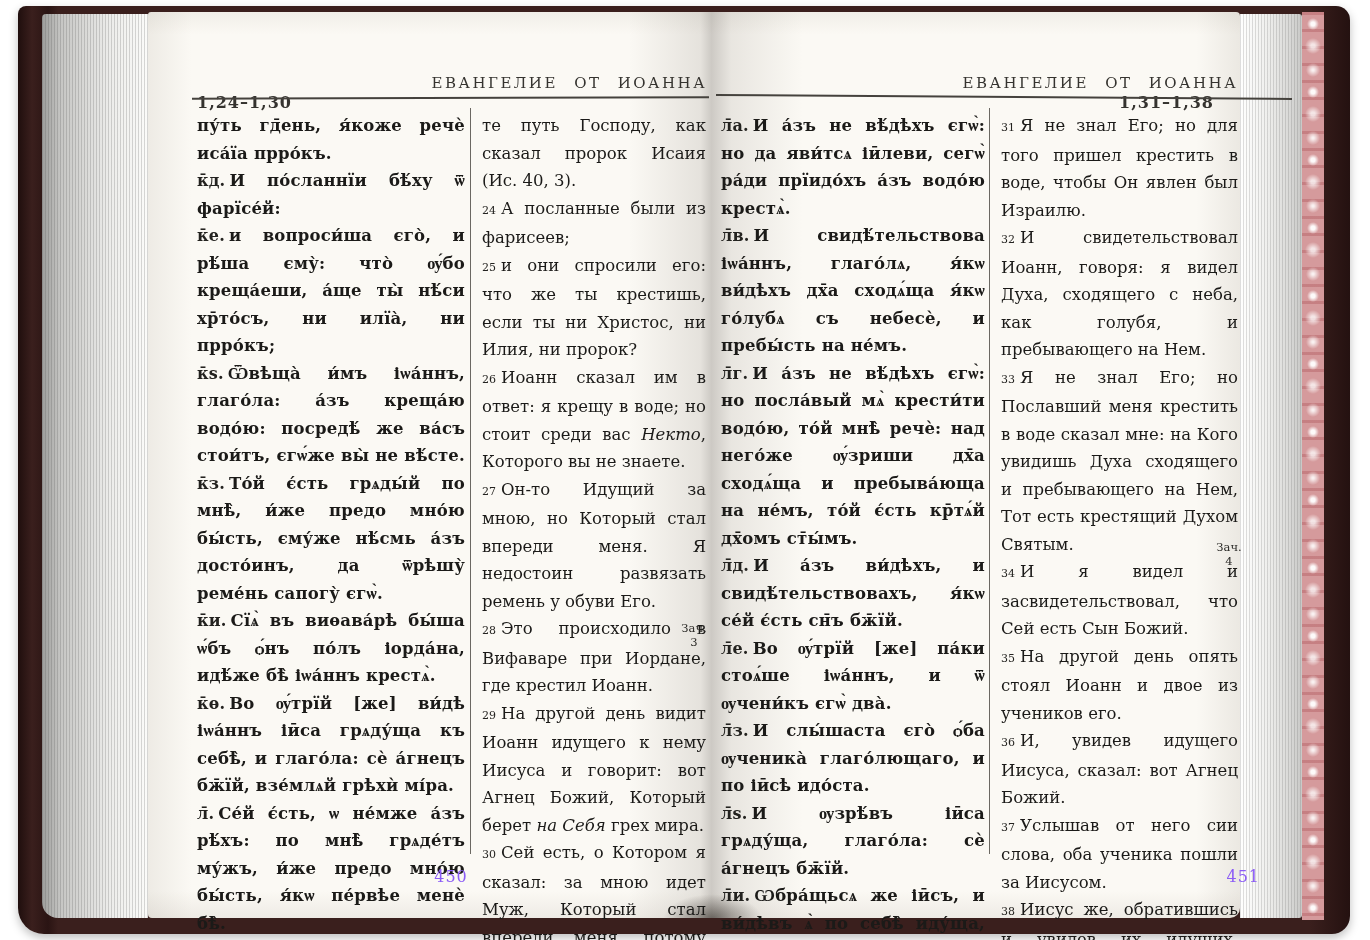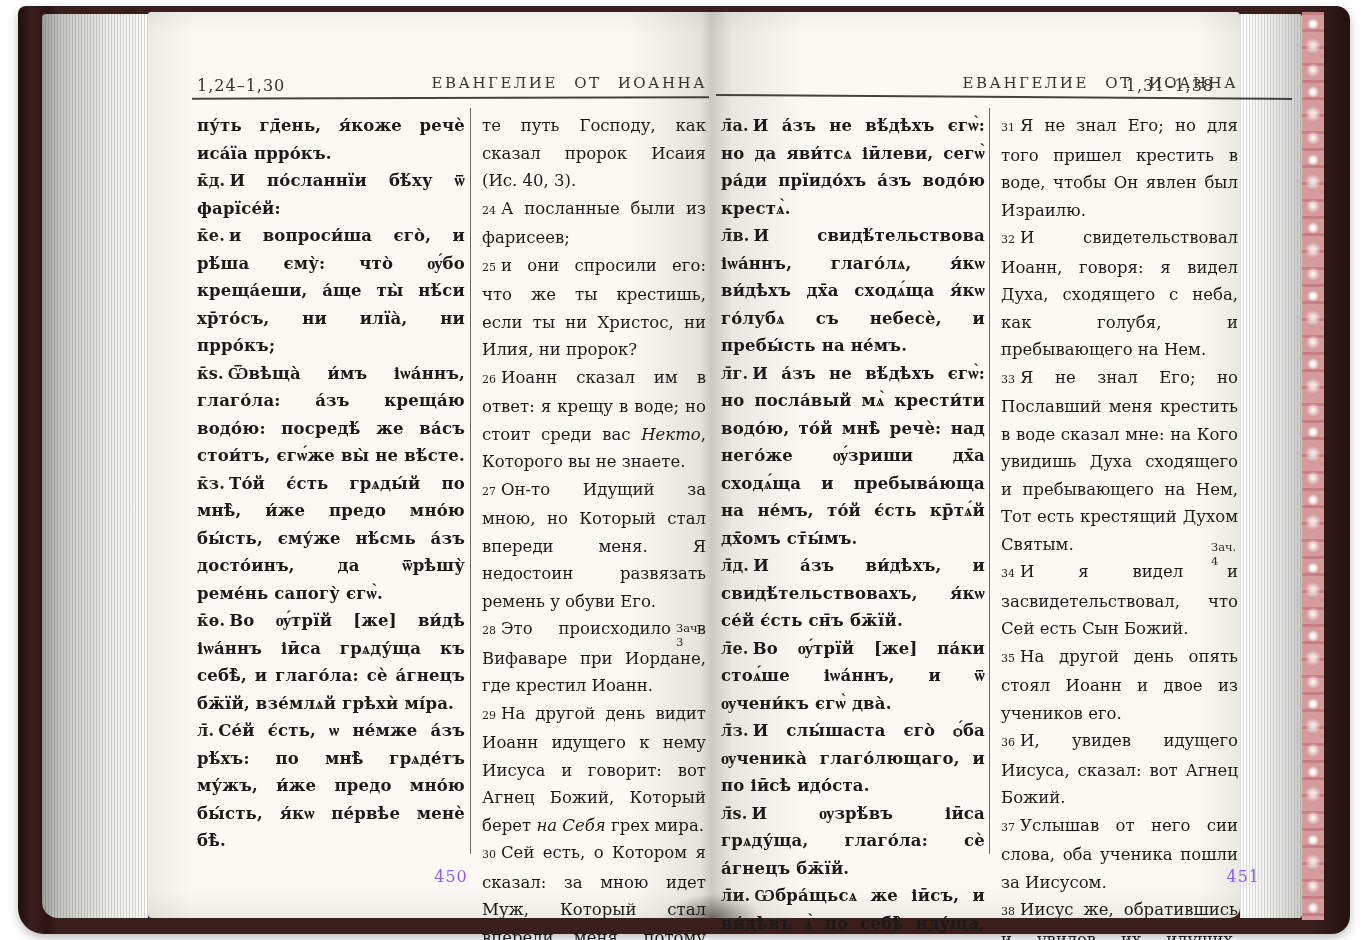--- a/index.html
+++ b/index.html
@@ -42,21 +42,21 @@
       linear-gradient(90deg, rgba(120,110,95,.10) 0, rgba(120,110,95,0) 4%),
       linear-gradient(90deg, rgba(0,0,0,0) 44%, rgba(70,60,50,.12) 50.6%, rgba(40,32,26,.22) 51.6%, rgba(70,60,50,.10) 53.4%, rgba(0,0,0,0) 60%),
       linear-gradient(90deg, rgba(0,0,0,0) 96%, rgba(120,110,95,.12) 100%),
       linear-gradient(180deg, rgba(120,110,95,.08) 0, rgba(0,0,0,0) 2.5%),
       linear-gradient(0deg, rgba(120,110,95,.10) 0, rgba(0,0,0,0) 3%);
     border-radius:3px 4px 10px 4px;}
 
   
   .running-head{position:absolute;top:74px;height:22px;color:#35332f;}
   .running-head .title{display:block;text-align:right;font-size:15px;letter-spacing:2.5px;word-spacing:9px;}
-  .running-head .range{position:absolute;top:2px;font-size:16px;font-weight:normal;letter-spacing:1px;}
+  .running-head .range{position:absolute;top:19px;font-size:16px;font-weight:bold;letter-spacing:1px;}
   #head-left{left:195px;width:512px;}
   #head-left .range{left:2px;}
   #head-right{left:718px;width:520px;}
   #head-right .range{right:24px;}
   .head-rule{position:absolute;height:2px;background:#45423d;}
   #rule-left{left:192px;top:97px;width:517px;transform:rotate(-.15deg);}
   #rule-right{left:716px;top:96px;width:576px;transform:rotate(.4deg);
     box-shadow:0 4px 0 -1px rgba(69,66,61,.35);}
 
   
@@ -68,21 +68,21 @@
   #col2{left:482px;width:224px;}
   #col3{left:721px;width:264px;}
   #col4{left:1001px;width:237px;}
   .col-divider{position:absolute;top:108px;width:1px;height:746px;background:#6b6862;}
   #divider-left{left:470px;}
   #divider-right{left:989px;}
   .vmark{font-size:16px;font-weight:bold;padding-right:4px;color:#23221f;}
   .vnum{font-size:11px;font-weight:normal;padding-right:5px;color:#23221f;margin-top:16px;}
 
   
-  .zach-note{position:absolute;width:36px;font-size:11.5px;
+  .zach-note{position:absolute;width:36px;text-align:center;font-size:11.5px;
     line-height:14px;color:#2a2926;}
   #zach-3{left:676px;top:621px;}
   #zach-4{left:1211px;top:540px;}
 
   
   .folio{position:absolute;top:867px;font-size:16px;color:#8b5cf6;letter-spacing:1px;}
   #folio-left{left:195px;width:512px;text-align:center;}
   #folio-right{left:760px;width:500px;text-align:right;}
 </style>
 </head>
@@ -106,20 +106,21 @@
     <span class="range">1,31–1,38</span>
   </div>
   <div id="rule-right" class="head-rule"></div>
 
   <div id="col1" class="col col-cs">
       <p class="verse"><span>пу́ть гд̄ень, я́коже речѐ иса́їа прро́къ.</span></p>
       <p class="verse"><span class="vmark">к̄д.</span><span>И по́сланнїи бѣ́ху ѿ фарїсе́й:</span></p>
       <p class="verse"><span class="vmark">к̄е.</span><span>и вопроси́ша єго̀, и рѣ́ша єму̀: что̀ ѹ́бо креща́еши, а́ще ты̀ нѣ́си хр̄то́съ, ни илїа̀, ни прро́къ;</span></p>
       <p class="verse"><span class="vmark">к̄ѕ.</span><span>Ѿвѣща̀ и́мъ іѡа́ннъ, глаго́ла: а́зъ креща́ю водо́ю: посредѣ́ же ва́съ стои́тъ, єгѡ́же вы̀ не вѣ́сте.</span></p>
       <p class="verse"><span class="vmark">к̄з.</span><span>То́й є́сть грѧды́й по мнѣ̀, и́же предо мно́ю бы́сть, єму́же нѣ́смь а́зъ досто́инъ, да ѿрѣшу̀ реме́нь сапогу̀ єгѡ̀.</span></p>
+      <p class="verse"><span class="vmark">к̄и.</span><span>Сїѧ̀ въ виѳава́рѣ бы́ша ѡ́бъ ѻ́нъ по́лъ іорда́на, идѣ́же бѣ̀ іѡа́ннъ крестѧ̀.</span></p>
       <p class="verse"><span class="vmark">к̄ѳ.</span><span>Во ѹ́трїй [же] ви́дѣ іѡа́ннъ іӣса грѧду́ща къ себѣ̀, и глаго́ла: сѐ а́гнецъ бж̄їй, взе́млѧй грѣхѝ мі́ра.</span></p>
       <p class="verse"><span class="vmark">л̄.</span><span>Се́й є́сть, ѡ не́мже а́зъ рѣ́хъ: по мнѣ̀ грѧде́тъ му́жъ, и́же предо мно́ю бы́сть, я́кѡ пе́рвѣе менѐ бѣ̀.</span></p>
     </div>
   <div id="divider-left" class="col-divider"></div>
   <div id="col2" class="col col-ru">
       <p class="verse"><span>те путь Господу, как сказал пророк Исаия (Ис. 40, 3).</span></p>
       <p class="verse"><span class="vnum">24</span><span>А посланные были из фарисеев;</span></p>
       <p class="verse"><span class="vnum">25</span><span>и они спросили его: что же ты крестишь, если ты ни Христос, ни Илия, ни пророк?</span></p>
       <p class="verse"><span class="vnum">26</span><span>Иоанн сказал им в ответ: я крещу в воде; но стоит среди вас <i>Некто</i>, Которого вы не знаете.</span></p>
       <p class="verse"><span class="vnum">27</span><span>Он-то Идущий за мною, но Который стал впереди меня. Я недостоин развязать ремень у обуви Его.</span></p>

